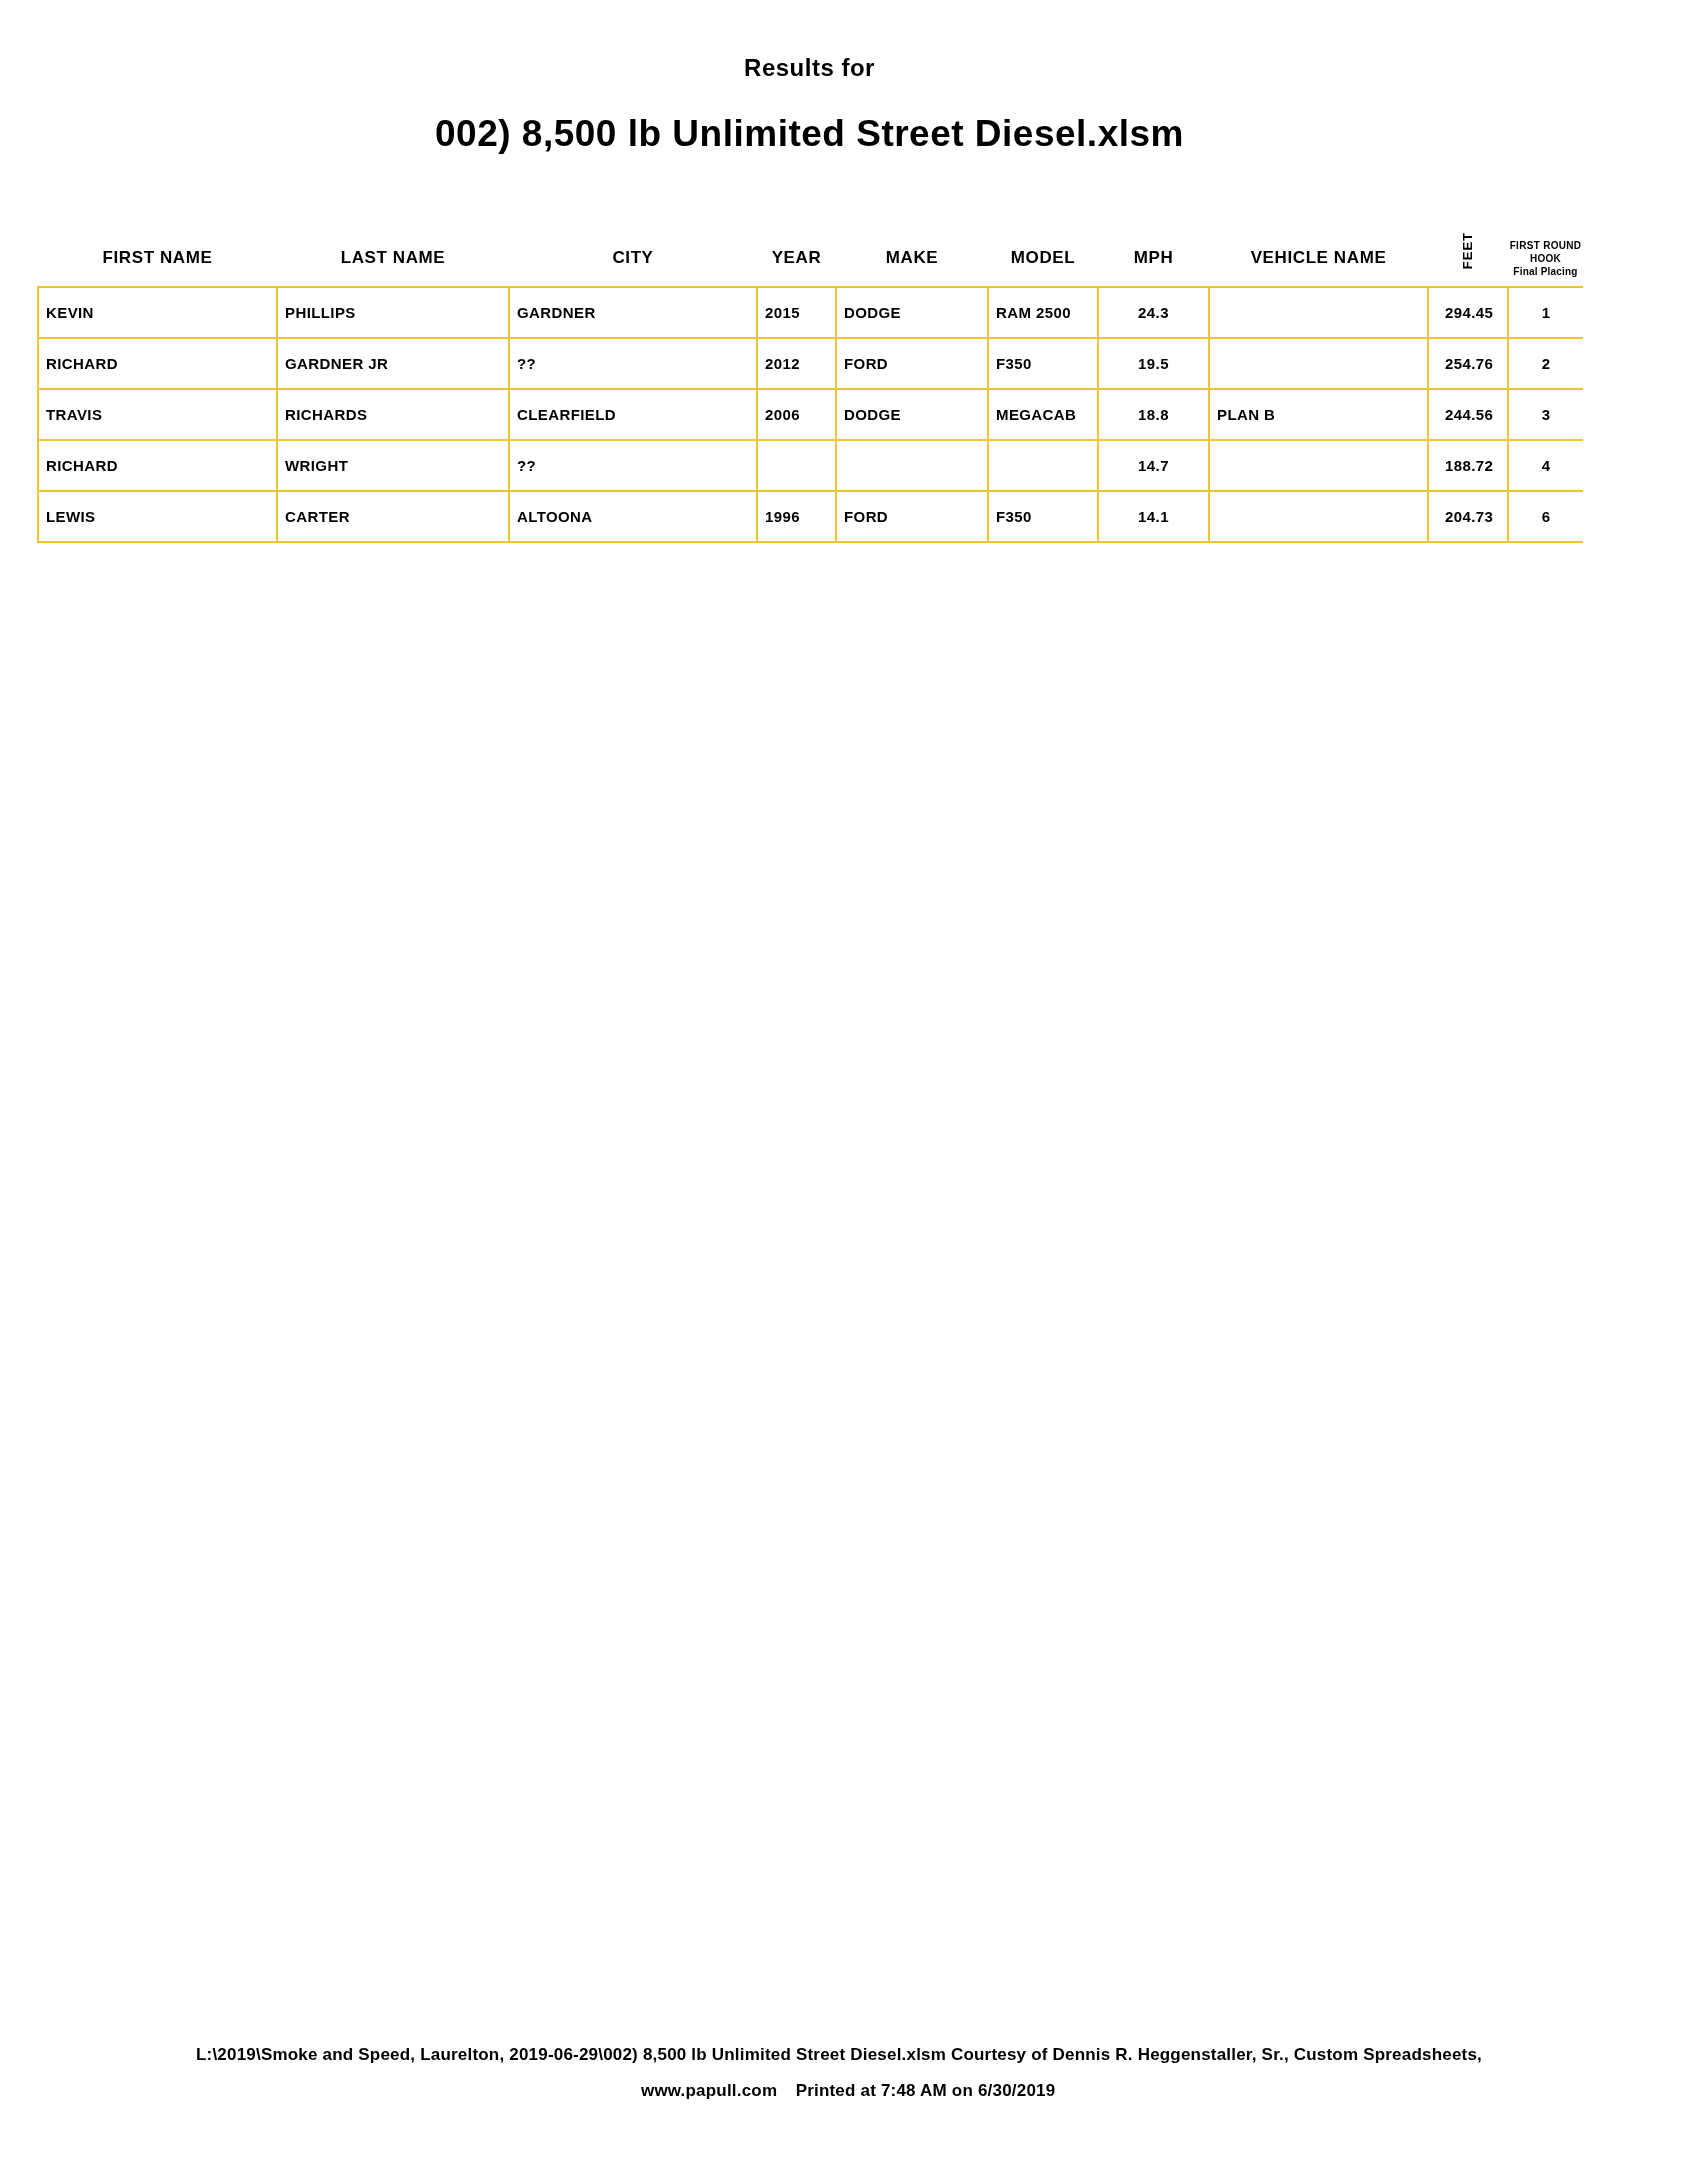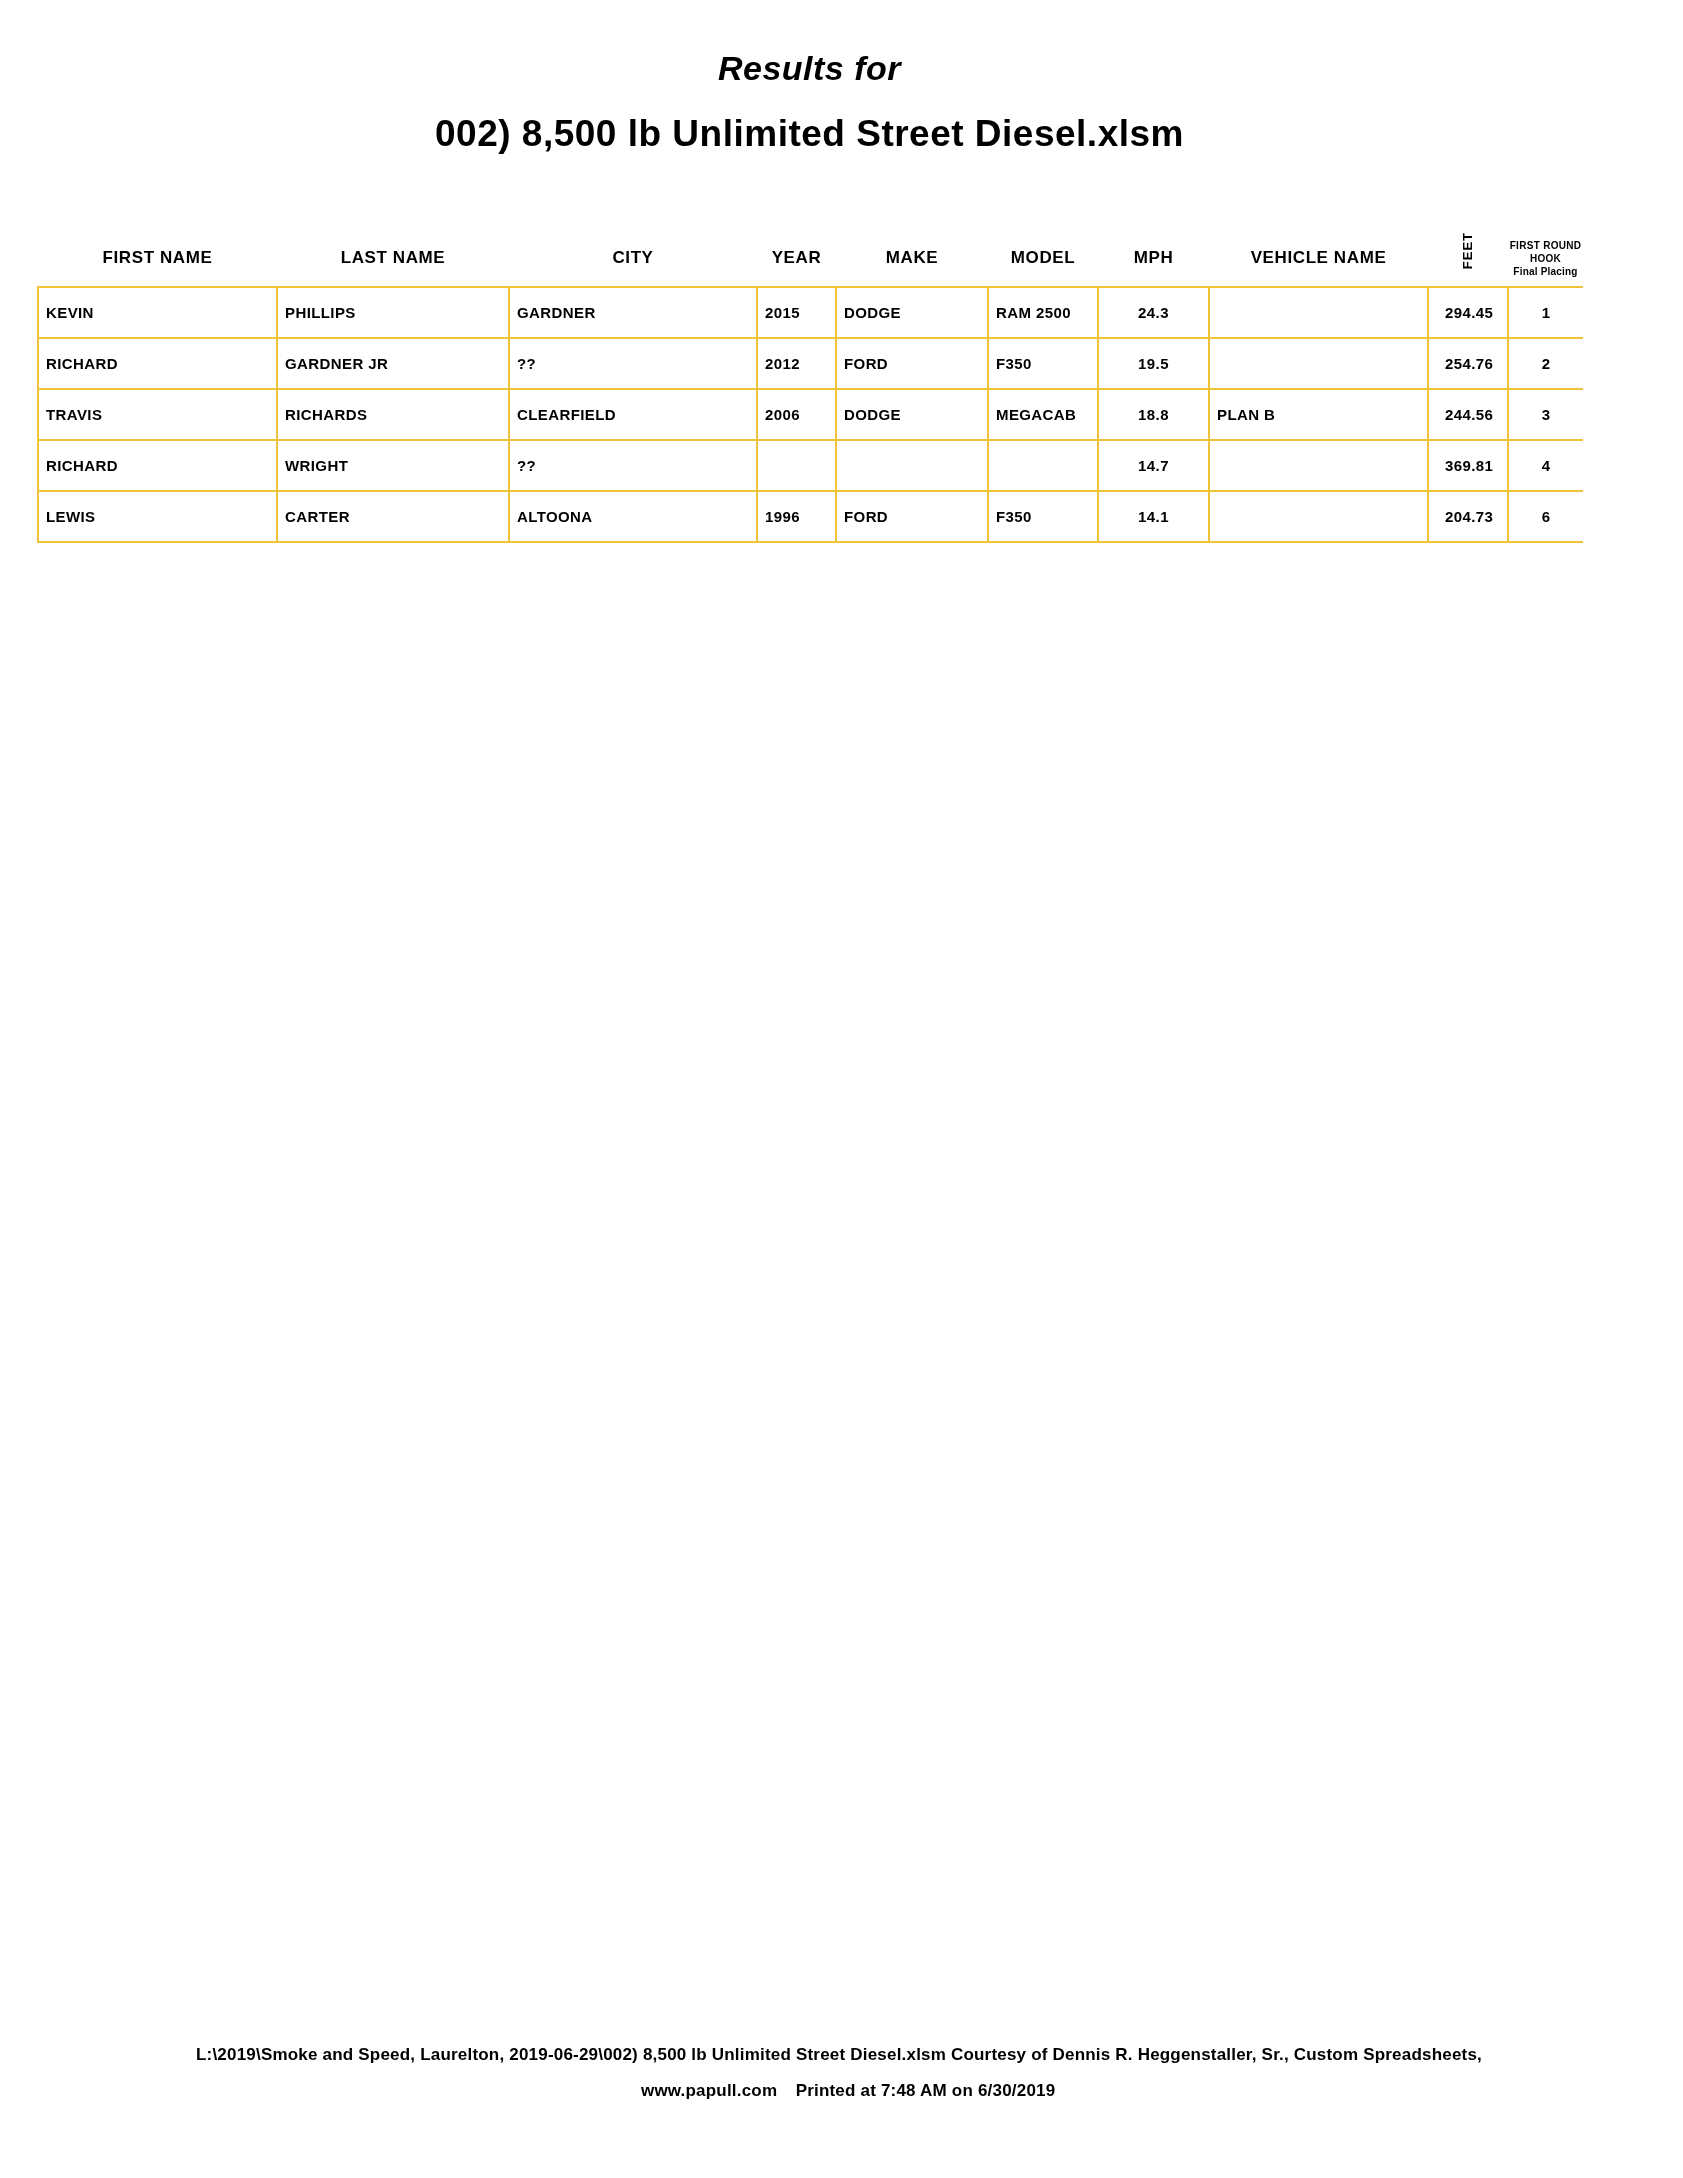--- a/index.html
+++ b/index.html
@@ -5,21 +5,21 @@
   html,body{margin:0;padding:0;background:#ffffff;}
   body{
     width:1683px;height:2178px;position:relative;
     font-family:"Liberation Sans", sans-serif;
     font-weight:bold;color:#000;
   }
   .page{position:absolute;inset:0;background:#fff;}
 
   
   .title-block{position:absolute;left:37px;top:50px;width:1545px;text-align:center;}
-  .title-line1{font-size:34px;line-height:36px;letter-spacing:0.5px;font-style:italic;}
+  .title-line1{font-size:24px;line-height:36px;letter-spacing:0.5px;}
   .title-line2{font-size:37px;line-height:39px;margin-top:28px;letter-spacing:0.5px;}
 
   
   table.results{
     position:absolute;left:37px;top:194px;width:1545px;
     border-collapse:collapse;table-layout:fixed;
   }
   th{
     border:none;vertical-align:bottom;text-align:center;
     height:74px;padding:0 0 18px 0;font-size:17px;letter-spacing:0.6px;
@@ -130,21 +130,21 @@
         </tr>
         <tr>
           <td class="a-left">RICHARD</td>
           <td class="a-left">WRIGHT</td>
           <td class="a-left">??</td>
           <td class="a-left"></td>
           <td class="a-left"></td>
           <td class="a-left"></td>
           <td class="a-center">14.7</td>
           <td class="a-left"></td>
-          <td class="a-center">369.81</td>
+          <td class="a-center">188.72</td>
           <td class="a-center no-right">4</td>
         </tr>
         <tr>
           <td class="a-left">LEWIS</td>
           <td class="a-left">CARTER</td>
           <td class="a-left">ALTOONA</td>
           <td class="a-left">1996</td>
           <td class="a-left">FORD</td>
           <td class="a-left">F350</td>
           <td class="a-center">14.1</td>

